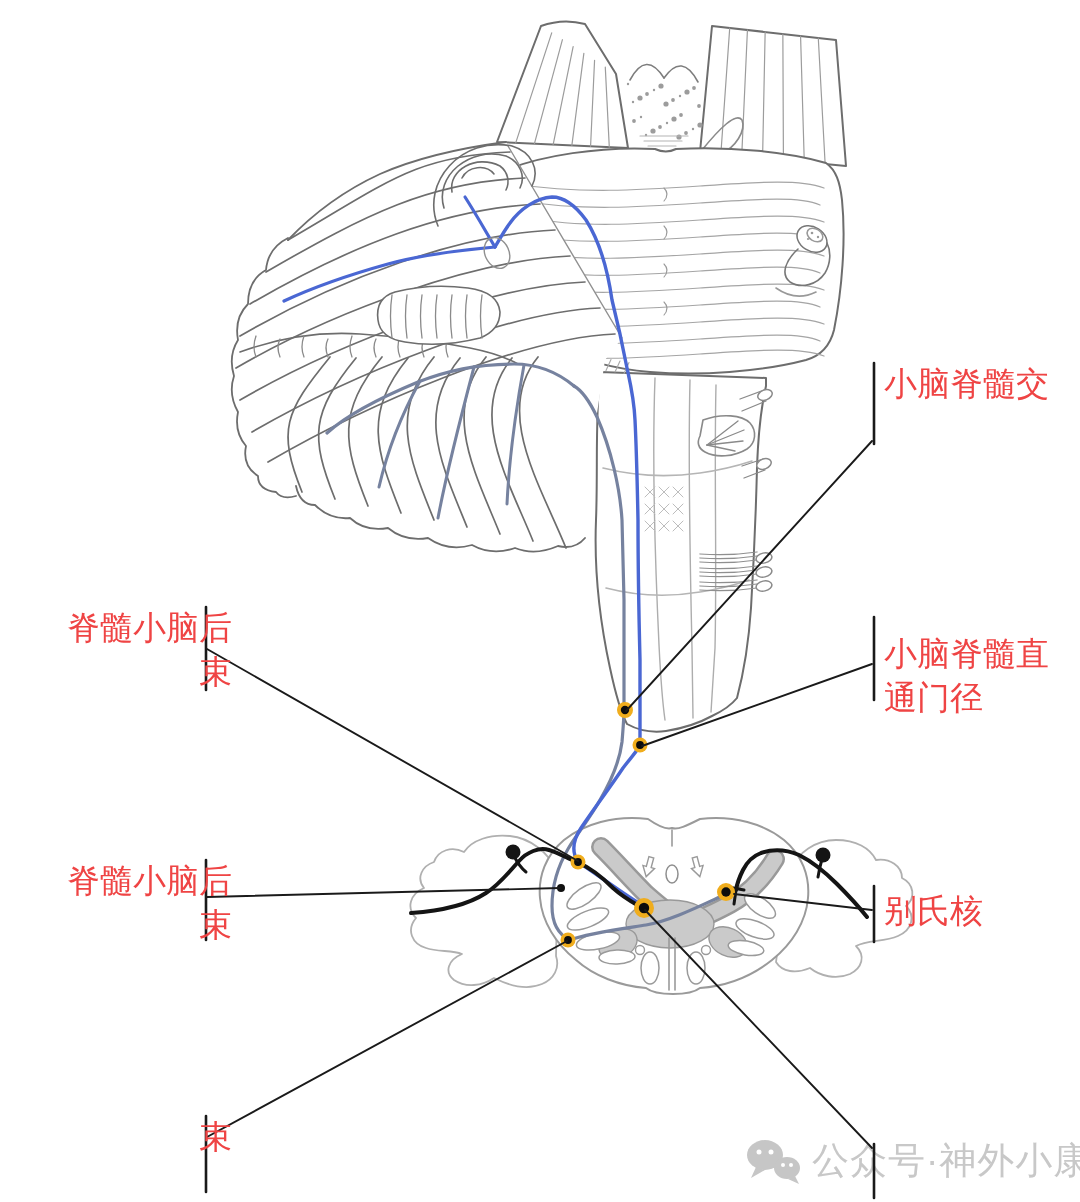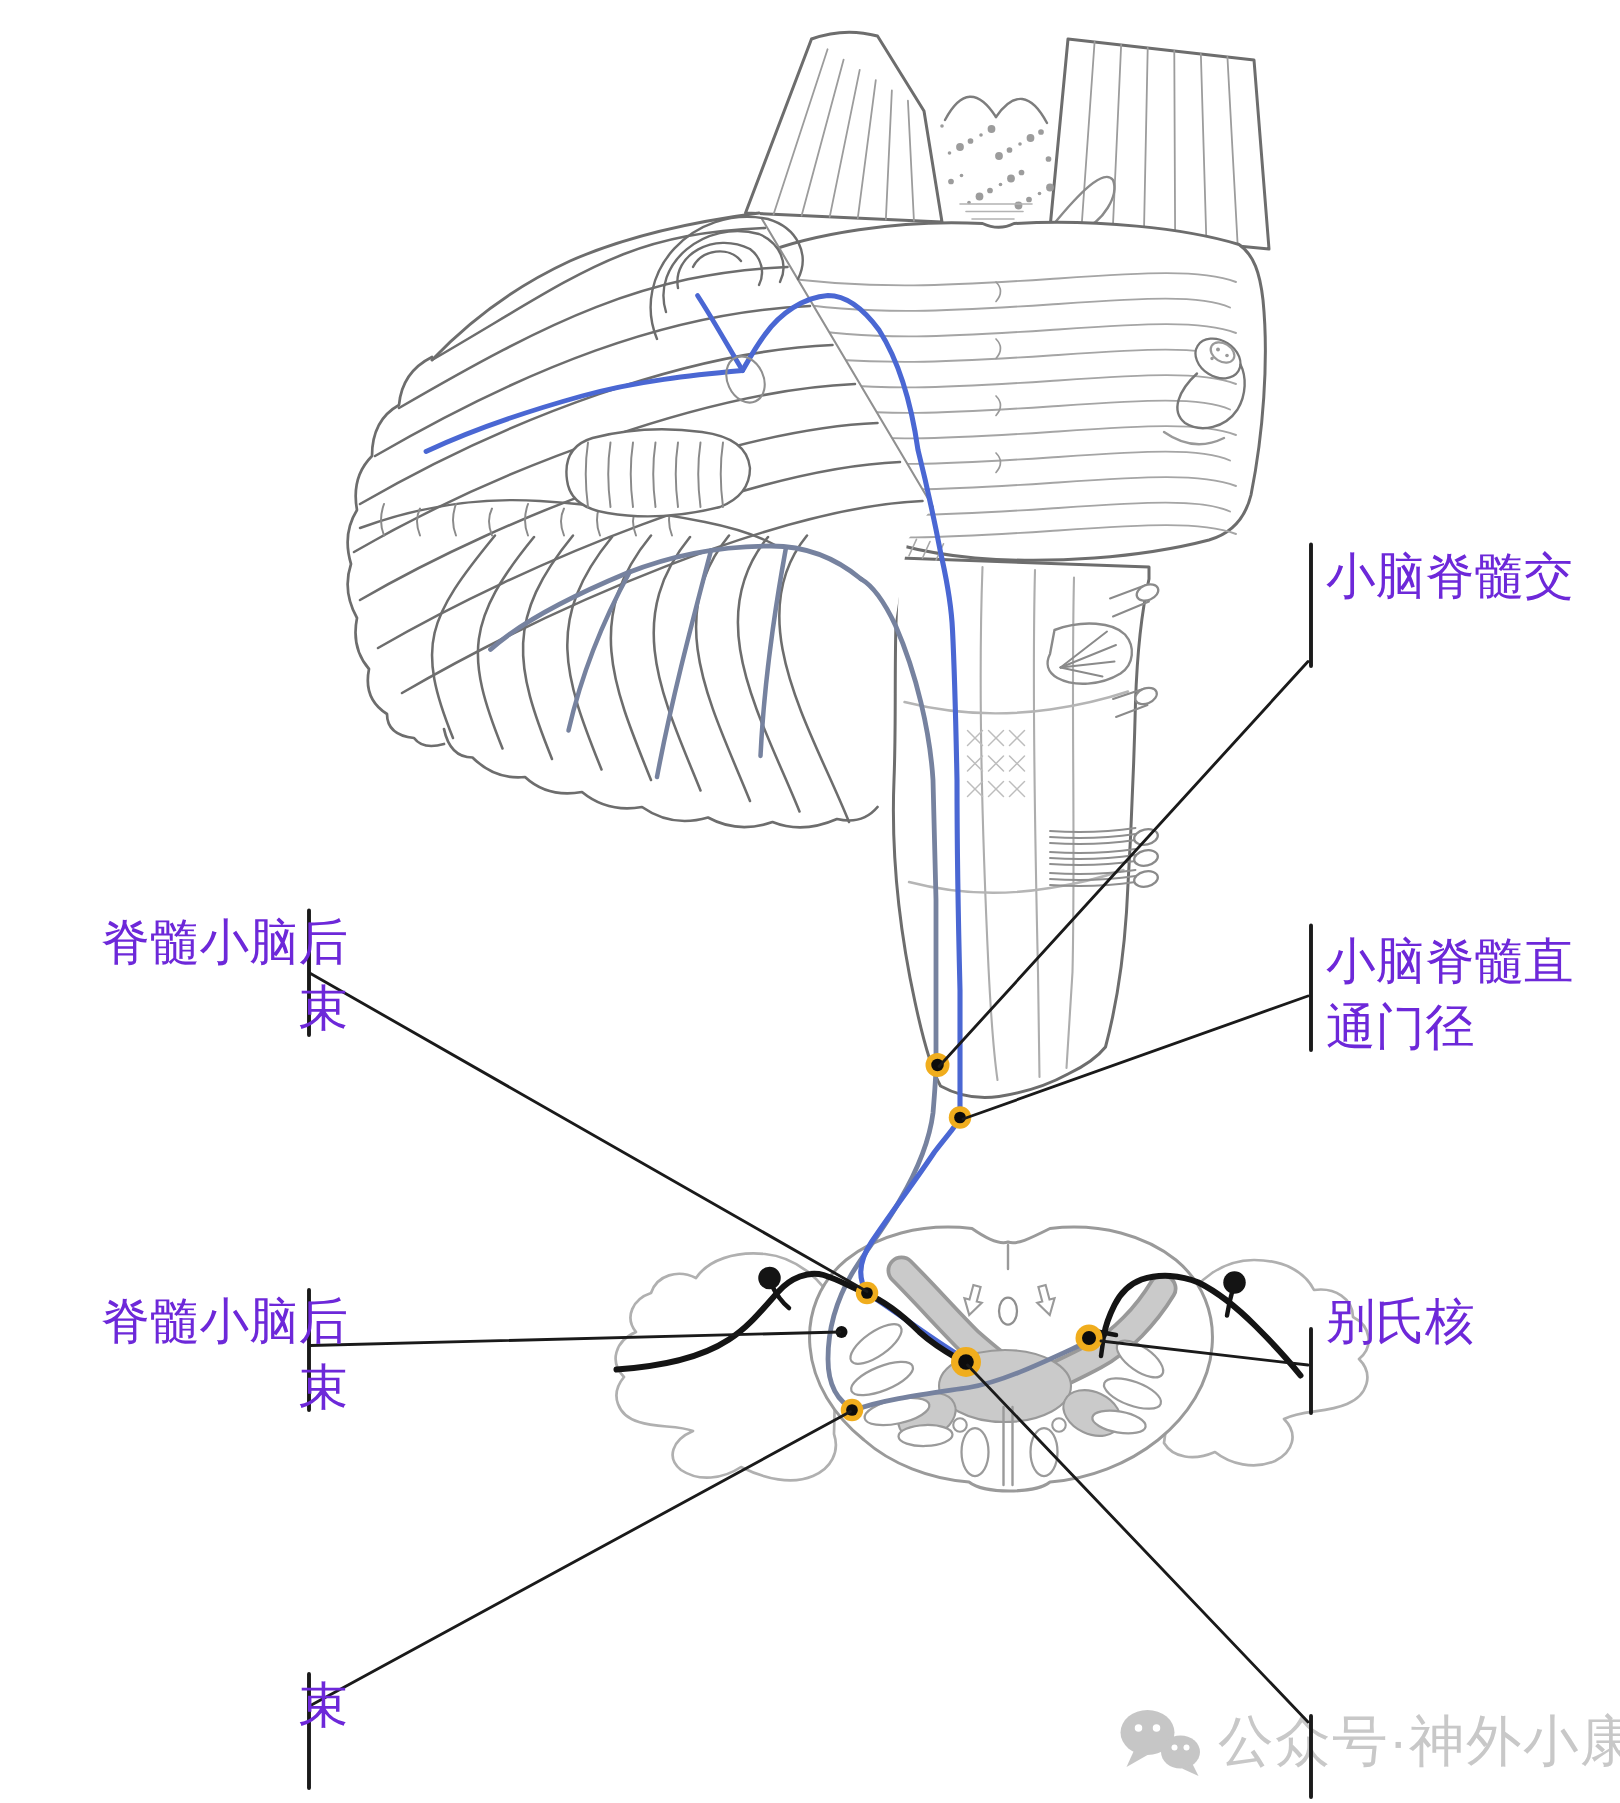--- a/index.html
+++ b/index.html
@@ -1,21 +1,21 @@
 <!DOCTYPE html>
 <html><head>
 <meta charset="utf-8">
 <style>
   html,body{margin:0;padding:0;background:#fff;}
   #stage{position:relative;width:1080px;height:1202px;background:#fff;overflow:hidden;
          font-family:"Liberation Sans",sans-serif;}
   #fig{position:absolute;left:0;top:0;z-index:2;}
   #watermark{position:absolute;left:746px;top:1136px;z-index:1;display:flex;align-items:center;gap:8px;
              color:#c8c8c8;font-size:37px;letter-spacing:1px;white-space:nowrap;}
-  .lbl{position:absolute;z-index:3;font-size:33px;line-height:44px;color:#6d28d9;font-weight:500;}
+  .lbl{position:absolute;z-index:3;font-size:33px;line-height:44px;color:#ef4444;font-weight:500;}
   .lbl span{display:block;}
   .lbl.right{text-align:right;width:200px;left:0;padding-left:32px;}
   .lbl.left{text-align:left;width:186px;left:884px;}
 </style>
 </head>
 <body>
 
 <div id="stage">
 
   <div id="watermark">
@@ -288,32 +288,32 @@
         <line x1="206" y1="860" x2="206" y2="940" stroke="#1a1a1a" stroke-width="2.6" stroke-linecap="round"></line>
         <line x1="206" y1="1116" x2="206" y2="1192" stroke="#1a1a1a" stroke-width="2.6" stroke-linecap="round"></line>
         <line x1="874" y1="886" x2="874" y2="942" stroke="#1a1a1a" stroke-width="2.6" stroke-linecap="round"></line>
         <line x1="874" y1="1144" x2="874" y2="1198" stroke="#1a1a1a" stroke-width="2.6" stroke-linecap="round"></line>
       </g>
     </svg>
 
   <div class="lbl left" style="top:362px">
     <span>小脑脊髓交</span>
   </div>
-  <div class="lbl left" style="top:619px">
+  <div class="lbl left" style="top:632px">
     <span>小脑脊髓直</span>
       <span>通门径</span>
   </div>
   <div class="lbl right" style="top:606px">
     <span>脊髓小脑后</span>
       <span>束</span>
   </div>
   <div class="lbl right" style="top:859px">
     <span>脊髓小脑后</span>
       <span>束</span>
   </div>
   <div class="lbl right" style="top:1115px">
       <span>束</span>
   </div>
-  <div class="lbl left" style="top:859px">
+  <div class="lbl left" style="top:889px">
     <span>别氏核</span>
       <span></span>
   </div>
 </div>
 
 </body></html>

